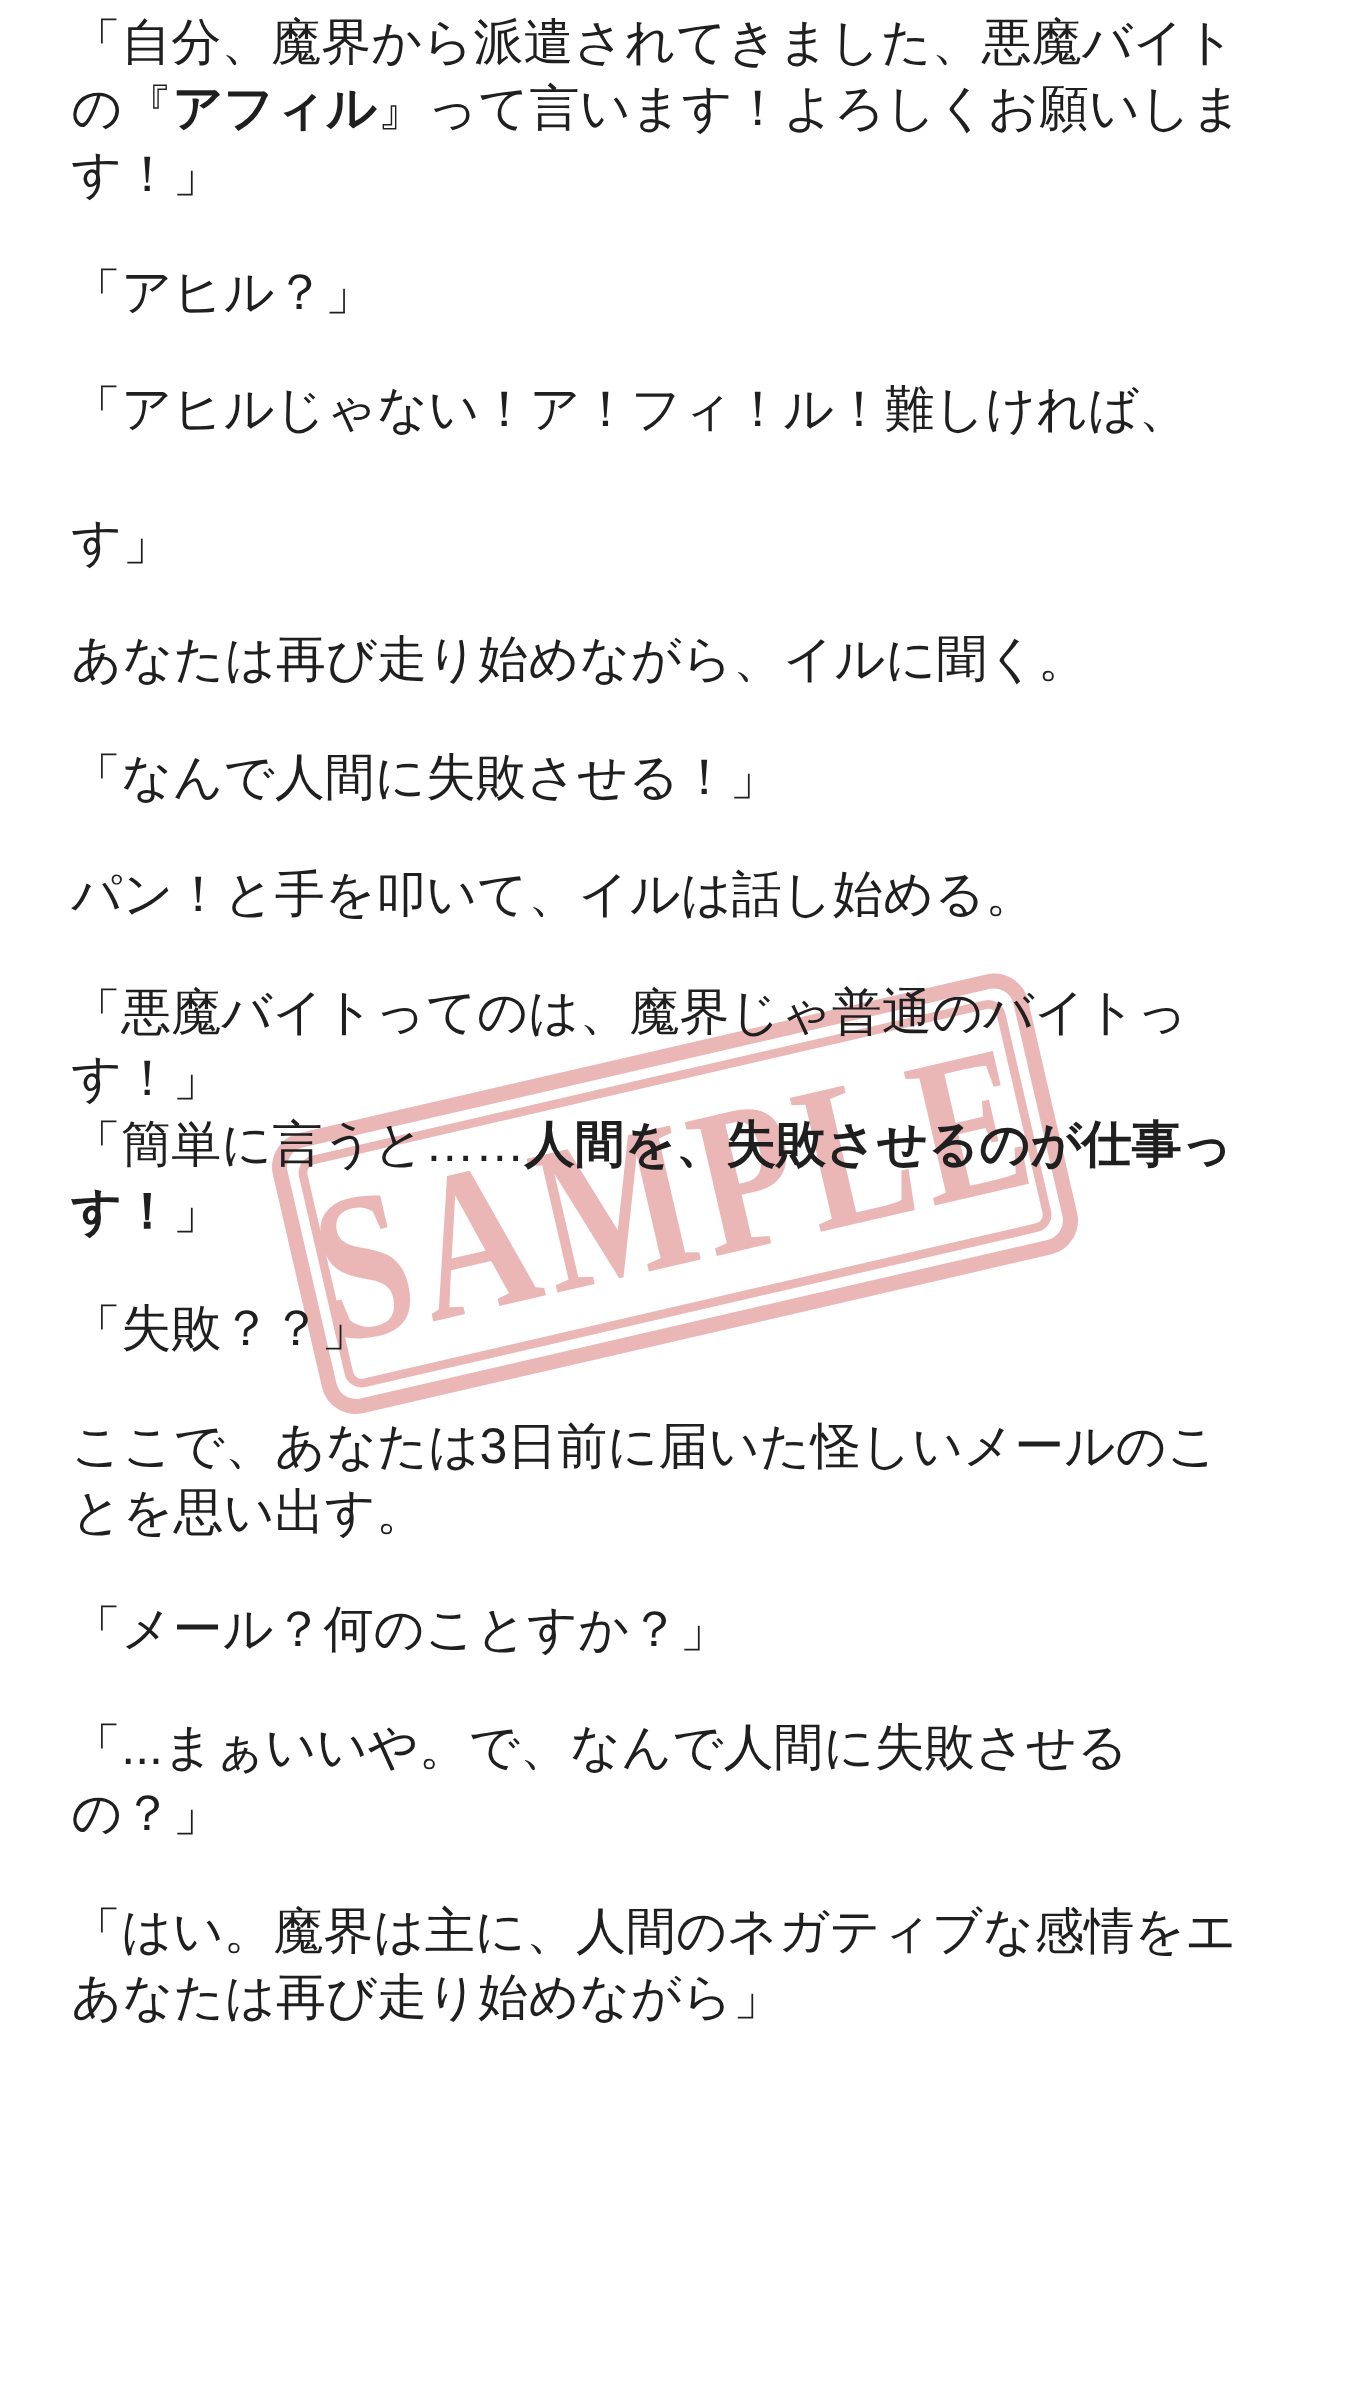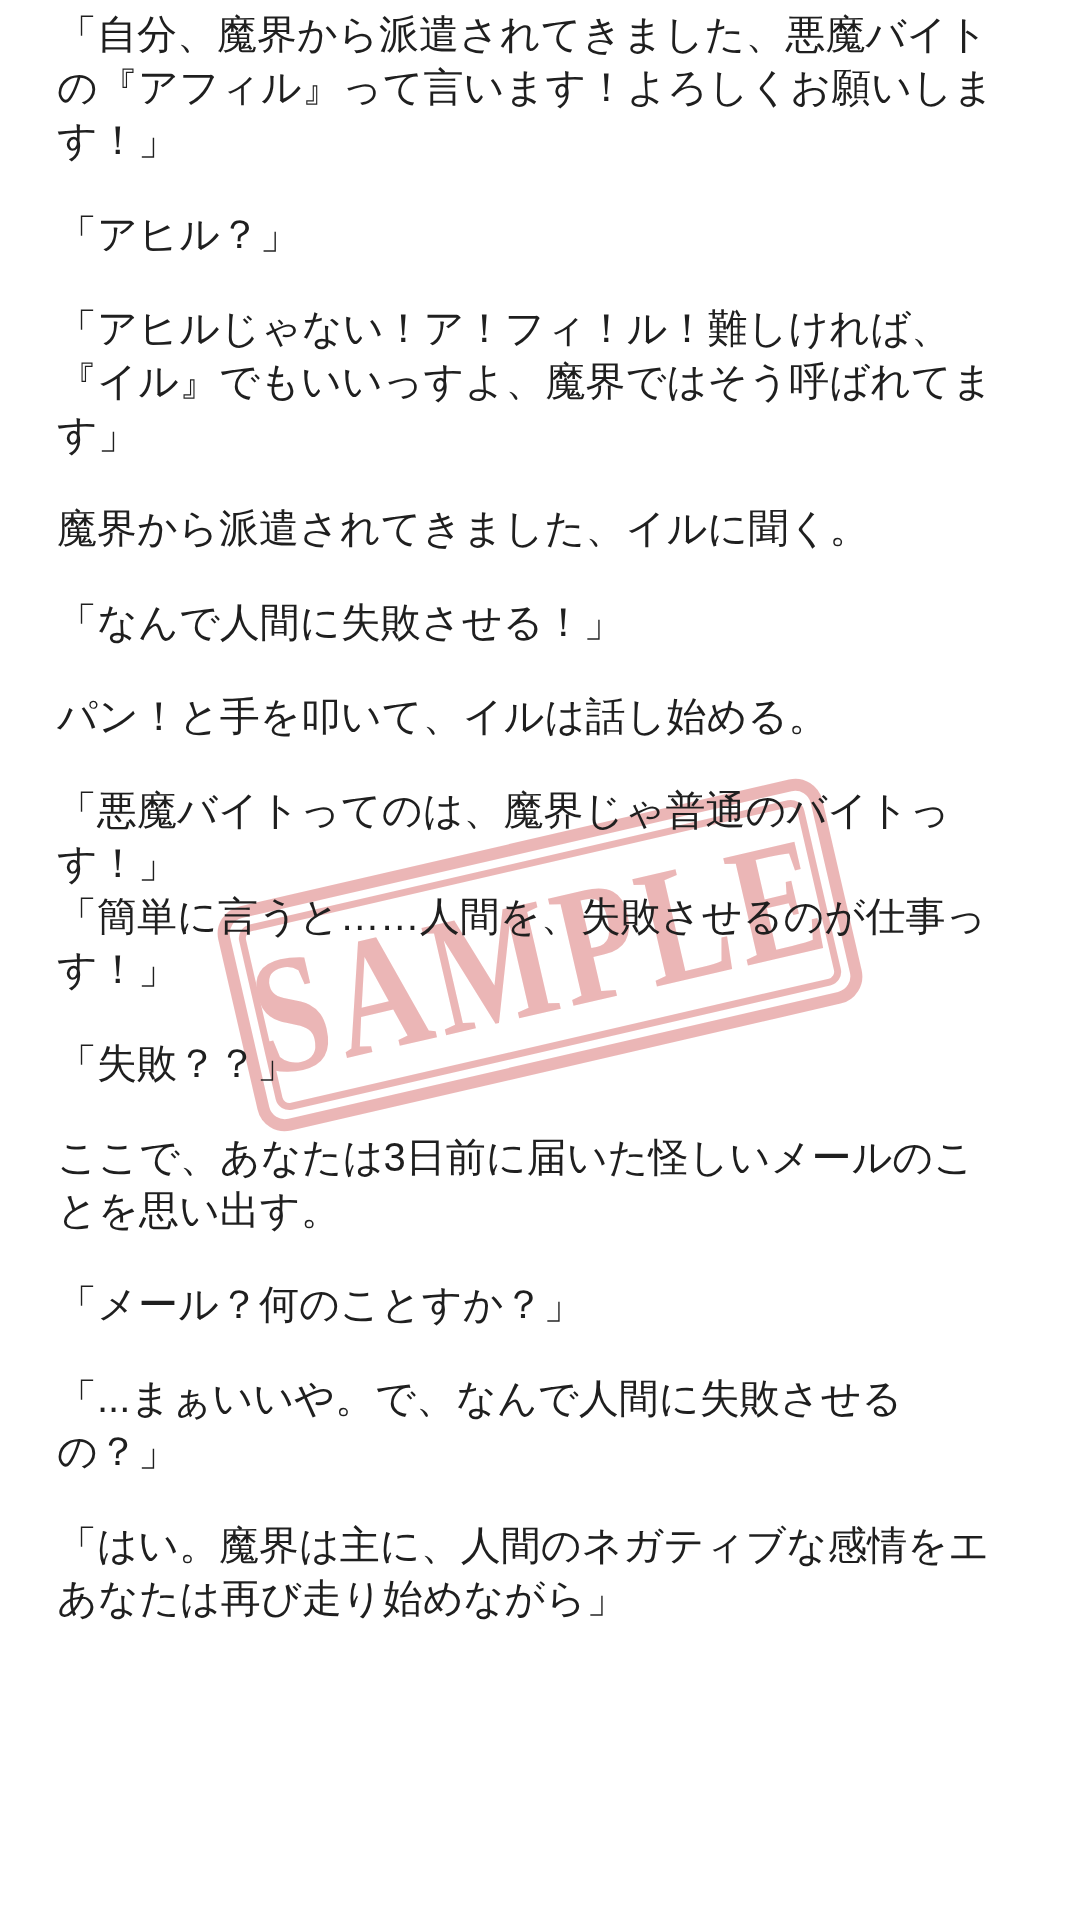--- a/index.html
+++ b/index.html
@@ -25,21 +25,21 @@
   .story p {
     margin: 0 0 41px 0;
     font-size: 40px;
     line-height: 53px;
     letter-spacing: 0;
     font-weight: 400;
     word-break: keep-all;
     white-space: nowrap;
   }
   .story p strong {
-    font-weight: 400;
+    font-weight: 700;
   }
 
   
   .stamp {
     position: absolute;
     left: 230px;
     top: 840px;
     width: 620px;
     height: 230px;
     transform: rotate(-13deg);
@@ -82,22 +82,22 @@
 <div class="stamp">
   <div class="stamp-outer"></div>
   <div class="stamp-inner">
     <span class="stamp-label">SAMPLE</span>
   </div>
 </div>
 
 <div class="story">
     <p><span>「自分、魔界から派遣されてきました、悪魔バイト</span><br><span>の『</span><strong>アフィル</strong><span>』って言います！よろしくお願いしま</span><br><span>す！」</span></p>
     <p><span>「アヒル？」</span></p>
-    <p><span>「アヒルじゃない！ア！フィ！ル！難しければ、</span><br><span>『イル』でもいいっすよ、魔界ではそう呼ばれてま</span><br><span>す」</span></p>
-    <p><span>魔界から派遣されてきました、イルに聞く。</span></p>
+    <p><span>「アヒルじゃない！ア！フィ！ル！難しければ、</span><br><br><span>す」</span></p>
+    <p><span>あなたは再び走り始めながら、イルに聞く。</span></p>
     <p><span>「なんで人間に失敗させる！」</span></p>
     <p><span>パン！と手を叩いて、イルは話し始める。</span></p>
     <p><span>「悪魔バイトってのは、魔界じゃ普通のバイトっ</span><br><span>す！」</span><br><span>「簡単に言うと……</span><strong>人間を、失敗させるのが仕事っ</strong><br><strong>す！</strong><span>」</span></p>
     <p><span>「失敗？？」</span></p>
     <p><span>ここで、あなたは3日前に届いた怪しいメールのこ</span><br><span>とを思い出す。</span></p>
     <p><span>「メール？何のことすか？」</span></p>
     <p><span>「...まぁいいや。で、なんで人間に失敗させる</span><br><span>の？」</span></p>
     <p><span>「はい。魔界は主に、人間のネガティブな感情をエ</span><br><span>あなたは再び走り始めながら」</span></p>
   </div>
 

